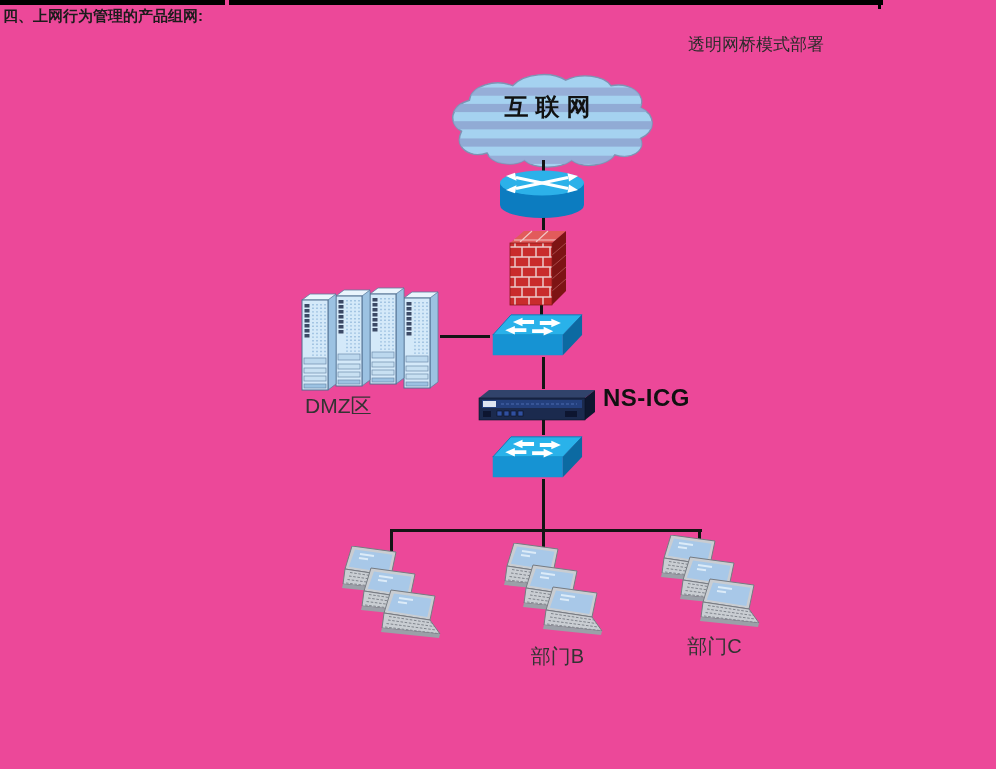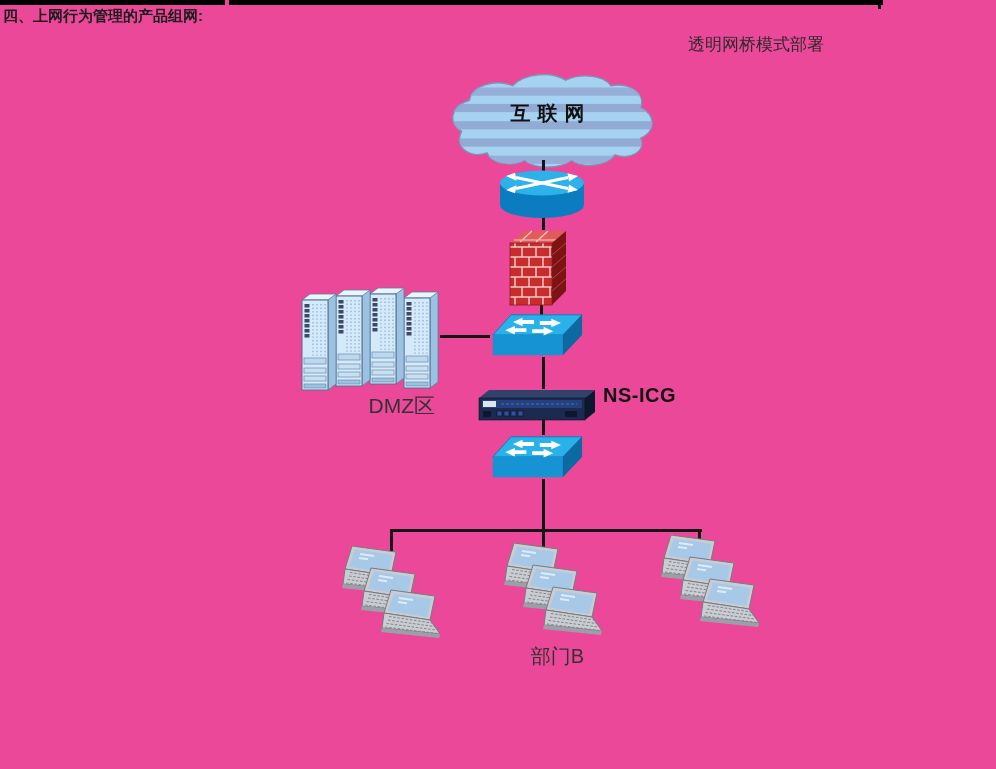--- a/index.html
+++ b/index.html
@@ -3,24 +3,24 @@
 <meta charset="utf-8">
 <style>
   html,body{margin:0;padding:0;background:#fff;}
   .page{position:relative;width:996px;height:769px;background:#ec4899;overflow:hidden;
         font-family:"Liberation Sans","DejaVu Sans",sans-serif;color:#1b1b1b;}
   .abs{position:absolute;}
   .bar{position:absolute;background:#000;}
   .line{position:absolute;background:#141414;}
   .heading{position:absolute;left:3px;top:7px;font-size:15px;font-weight:bold;color:#1c1c1c;}
   .subtitle{position:absolute;left:688px;top:33px;font-size:17px;font-weight:normal;color:#2b2b2b;}
-  .cloud-label{position:absolute;left:438px;top:100px;width:226px;text-align:center;
-               font-size:20px;font-weight:bold;letter-spacing:7px;color:#111;}
-  .dev-label{position:absolute;font-size:21px;color:#333;text-align:right;}
-  .ns-label{position:absolute;left:603px;top:384px;font-size:20px;font-weight:bold;color:#111;
+  .cloud-label{position:absolute;left:438px;top:91px;width:226px;text-align:center;
+               font-size:24px;font-weight:bold;letter-spacing:7px;color:#111;}
+  .dev-label{position:absolute;font-size:21px;color:#333;text-align:left;}
+  .ns-label{position:absolute;left:603px;top:384px;font-size:24px;font-weight:bold;color:#111;
             letter-spacing:0.5px;}
   .dept-label{position:absolute;width:115px;text-align:center;font-size:20px;color:#333;}
   .notes{position:absolute;left:3px;top:694px;font-size:15px;font-weight:bold;line-height:25px;
          color:#1b1b1b;white-space:nowrap;}
   svg{display:block;}
 </style>
 </head>
 <body>
 
 <div class="page">
@@ -194,15 +194,16 @@
     <use href="#laptop-sym" x="19" y="22"></use>
     <use href="#laptop-sym" x="39" y="44"></use>
   </svg>
   <div class="dept-label" style="left:500px;top:643px;">部门B</div>
 
   <svg class="abs" style="left:657px;top:535px;" width="115" height="98" viewBox="0 0 115 98">
     <use href="#laptop-sym" x="0" y="0"></use>
     <use href="#laptop-sym" x="19" y="22"></use>
     <use href="#laptop-sym" x="39" y="44"></use>
   </svg>
+  <div class="dept-label" style="left:657px;top:633px;">部门C</div>
 
 
 </div>
 
 </body></html>

